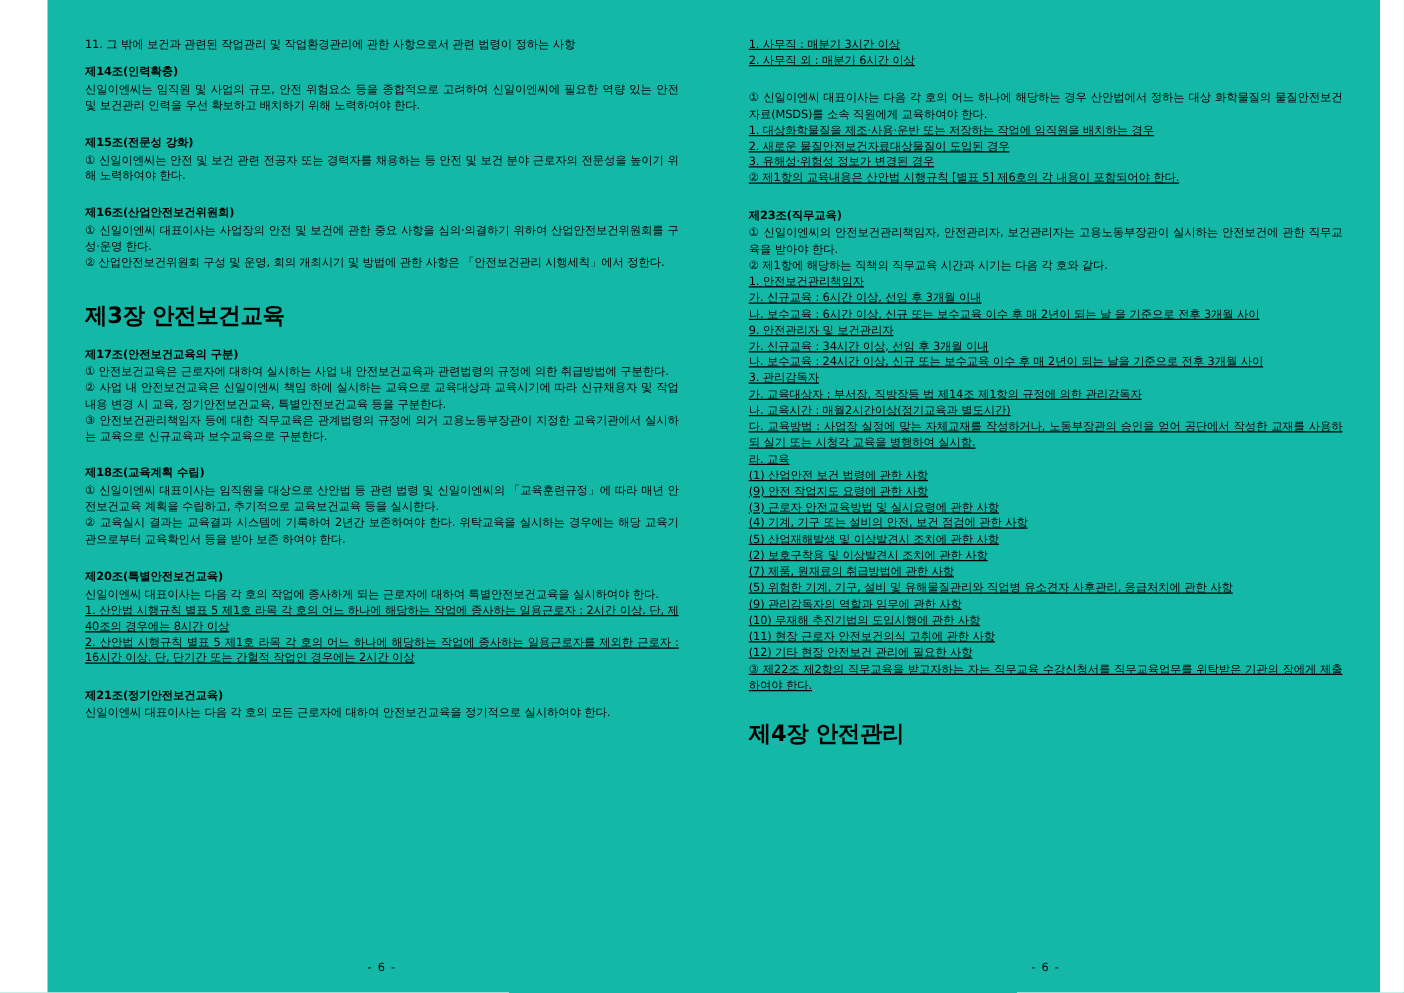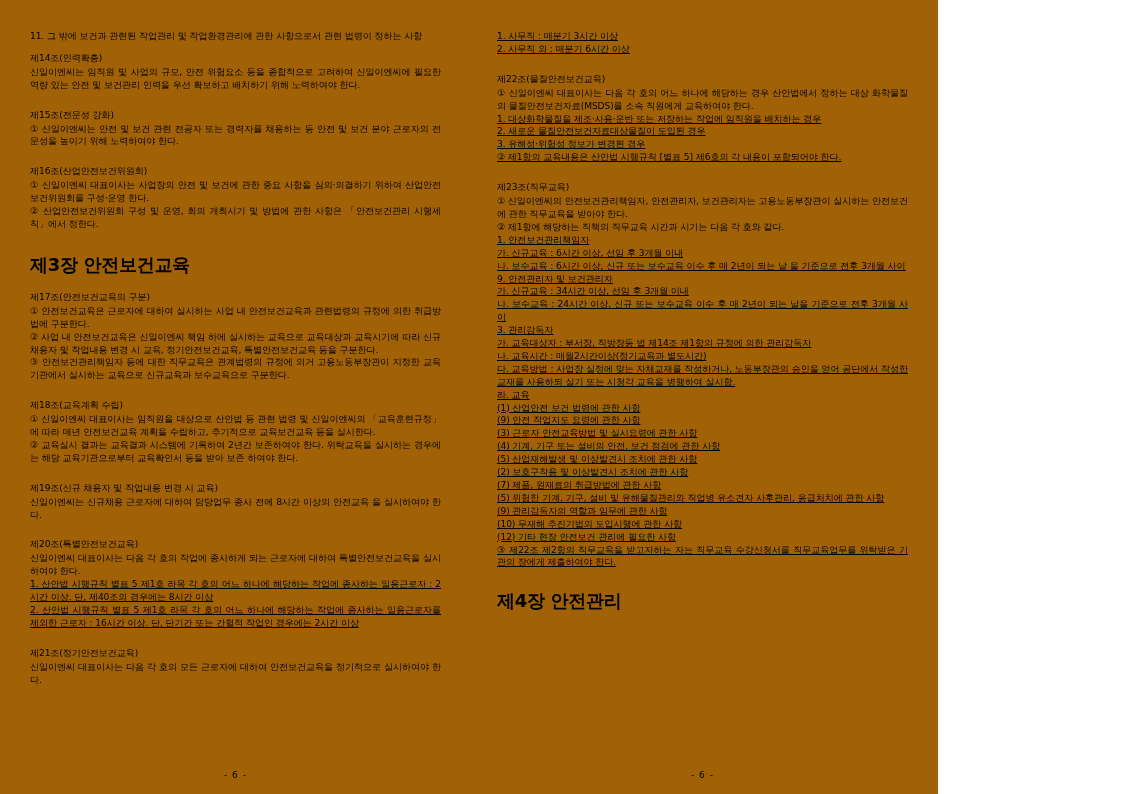--- a/index.html
+++ b/index.html
@@ -6,25 +6,26 @@
     margin: 0;
     padding: 0;
     background: #ffffff;
   }
   body {
     font-family: "DejaVu Sans", "Liberation Sans", sans-serif;
     color: #000000;
   }
   .page {
     position: relative;
-    width: 938px;
+    width: 1066px;
     height: 794px;
-    background: #a16207;
+    background: #14b8a6;
     box-sizing: border-box;
     overflow: hidden;
+    margin-left: 38px;
   }
   .columns {
     display: flex;
     flex-direction: row;
     width: 100%;
     height: 100%;
     box-sizing: border-box;
     padding: 30px 30px 0 30px;
   }
   .col {
@@ -48,21 +49,21 @@
     line-height: 1.42;
     text-align: justify;
     margin: 0 0 9px 0;
     letter-spacing: -0.1px;
   }
   .para.tight {
     margin-bottom: 2px;
   }
   .heading {
     font-size: 9.1px;
-    font-weight: normal;
+    font-weight: bold;
     line-height: 1.42;
     margin: 0 0 1px 0;
     letter-spacing: -0.1px;
   }
   .chapter {
     font-size: 18px;
     font-weight: bold;
     margin: 20px 0 14px 0;
     letter-spacing: -0.3px;
   }
@@ -126,24 +127,20 @@
           <p class="para tight">② 사업 내 안전보건교육은 신일이엔씨 책임 하에 실시하는 교육으로 교육대상과 교육시기에 따라 신규채용자 및 작업내용 변경 시 교육, 정기안전보건교육, 특별안전보건교육 등을 구분한다.</p>
           <p class="para">③ 안전보건관리책임자 등에 대한 직무교육은 관계법령의 규정에 의거 고용노동부장관이 지정한 교육기관에서 실시하는 교육으로 신규교육과 보수교육으로 구분한다.</p>
         </div>
 
         <div class="block gap-top-17">
           <p class="heading">제18조(교육계획 수립)</p>
           <p class="para tight">① 신일이엔씨 대표이사는 임직원을 대상으로 산안법 등 관련 법령 및 신일이엔씨의 「교육훈련규정」에 따라 매년 안전보건교육 계획을 수립하고, 추기적으로 교육보건교육 등을 실시한다.</p>
           <p class="para">② 교육실시 결과는 교육결과 시스템에 기록하여 2년간 보존하여야 한다. 위탁교육을 실시하는 경우에는 해당 교육기관으로부터 교육확인서 등을 받아 보존 하여야 한다.</p>
         </div>
 
-        <div class="block gap-top-17">
-          <p class="heading">제19조(신규 채용자 및 작업내용 변경 시 교육)</p>
-          <p class="para">신일이엔씨는 신규채용 근로자에 대하여 담당업무 종사 전에 8시간 이상의 안전교육 을 실시하여야 한다.</p>
-        </div>
 
         <div class="block gap-top-17">
           <p class="heading">제20조(특별안전보건교육)</p>
           <p class="para">신일이엔씨 대표이사는 다음 각 호의 작업에 종사하게 되는 근로자에 대하여 특별안전보건교육을 실시하여야 한다.</p>
           <p class="list-line">1. 산안법 시행규칙 별표 5 제1호 라목 각 호의 어느 하나에 해당하는 작업에 종사하는 일용근로자 : 2시간 이상. 단, 제40조의 경우에는 8시간 이상</p>
           <p class="list-line">2. 산안법 시행규칙 별표 5 제1호 라목 각 호의 어느 하나에 해당하는 작업에 종사하는 일용근로자를 제외한 근로자 : 16시간 이상. 단, 단기간 또는 간헐적 작업인 경우에는 2시간 이상</p>
         </div>
 
         <div class="block gap-top-17">
           <p class="heading">제21조(정기안전보건교육)</p>
@@ -154,21 +151,20 @@
       <div class="footer">- 6 -</div>
     </div>
 
     <div class="col col-right">
       <div class="col-body">
 
         <p class="list-line">1. 사무직 : 매분기 3시간 이상</p>
         <p class="list-line">2. 사무직 외 : 매분기 6시간 이상</p>
 
         <div class="block gap-top-17">
-          <p class="heading">제22조(물질안전보건교육)</p>
           <p class="para tight">① 신일이엔씨 대표이사는 다음 각 호의 어느 하나에 해당하는 경우 산안법에서 정하는 대상 화학물질의 물질안전보건자료(MSDS)를 소속 직원에게 교육하여야 한다.</p>
           <p class="list-line">1. 대상화학물질을 제조·사용·운반 또는 저장하는 작업에 임직원을 배치하는 경우</p>
           <p class="list-line">2. 새로운 물질안전보건자료대상물질이 도입된 경우</p>
           <p class="list-line">3. 유해성·위험성 정보가 변경된 경우</p>
           <p class="list-line">② 제1항의 교육내용은 산안법 시행규칙 [별표 5] 제6호의 각 내용이 포함되어야 한다.</p>
         </div>
 
         <div class="block gap-top-17">
           <p class="heading">제23조(직무교육)</p>
           <p class="para tight">① 신일이엔씨의 안전보건관리책임자, 안전관리자, 보건관리자는 고용노동부장관이 실시하는 안전보건에 관한 직무교육을 받아야 한다.</p>
@@ -191,20 +187,21 @@
           <p class="list-line">(1) 산업안전 보건 법령에 관한 사항</p>
           <p class="list-line">(9) 안전 작업지도 요령에 관한 사항</p>
           <p class="list-line">(3) 근로자 안전교육방법 및 실시요령에 관한 사항</p>
           <p class="list-line">(4) 기계, 기구 또는 설비의 안전, 보건 점검에 관한 사항</p>
           <p class="list-line">(5) 산업재해발생 및 이상발견시 조치에 관한 사항</p>
           <p class="list-line">(2) 보호구착용 및 이상발견시 조치에 관한 사항</p>
           <p class="list-line">(7) 제품, 원재료의 취급방법에 관한 사항</p>
           <p class="list-line">(5) 위험한 기계, 기구, 설비 및 유해물질관리와 직업병 유소견자 사후관리, 응급처치에 관한 사항</p>
           <p class="list-line">(9) 관리감독자의 역할과 임무에 관한 사항</p>
           <p class="list-line">(10) 무재해 추진기법의 도입시행에 관한 사항</p>
+          <p class="list-line">(11) 현장 근로자 안전보건의식 고취에 관한 사항</p>
           <p class="list-line">(12) 기타 현장 안전보건 관리에 필요한 사항</p>
 
           <p class="list-line">③ 제22조 제2항의 직무교육을 받고자하는 자는 직무교육 수강신청서를 직무교육업무를 위탁받은 기관의 장에게 제출하여야 한다.</p>
         </div>
 
         <p class="chapter">제4장 안전관리</p>
 
       </div>
       <div class="footer">- 6 -</div>
     </div>

